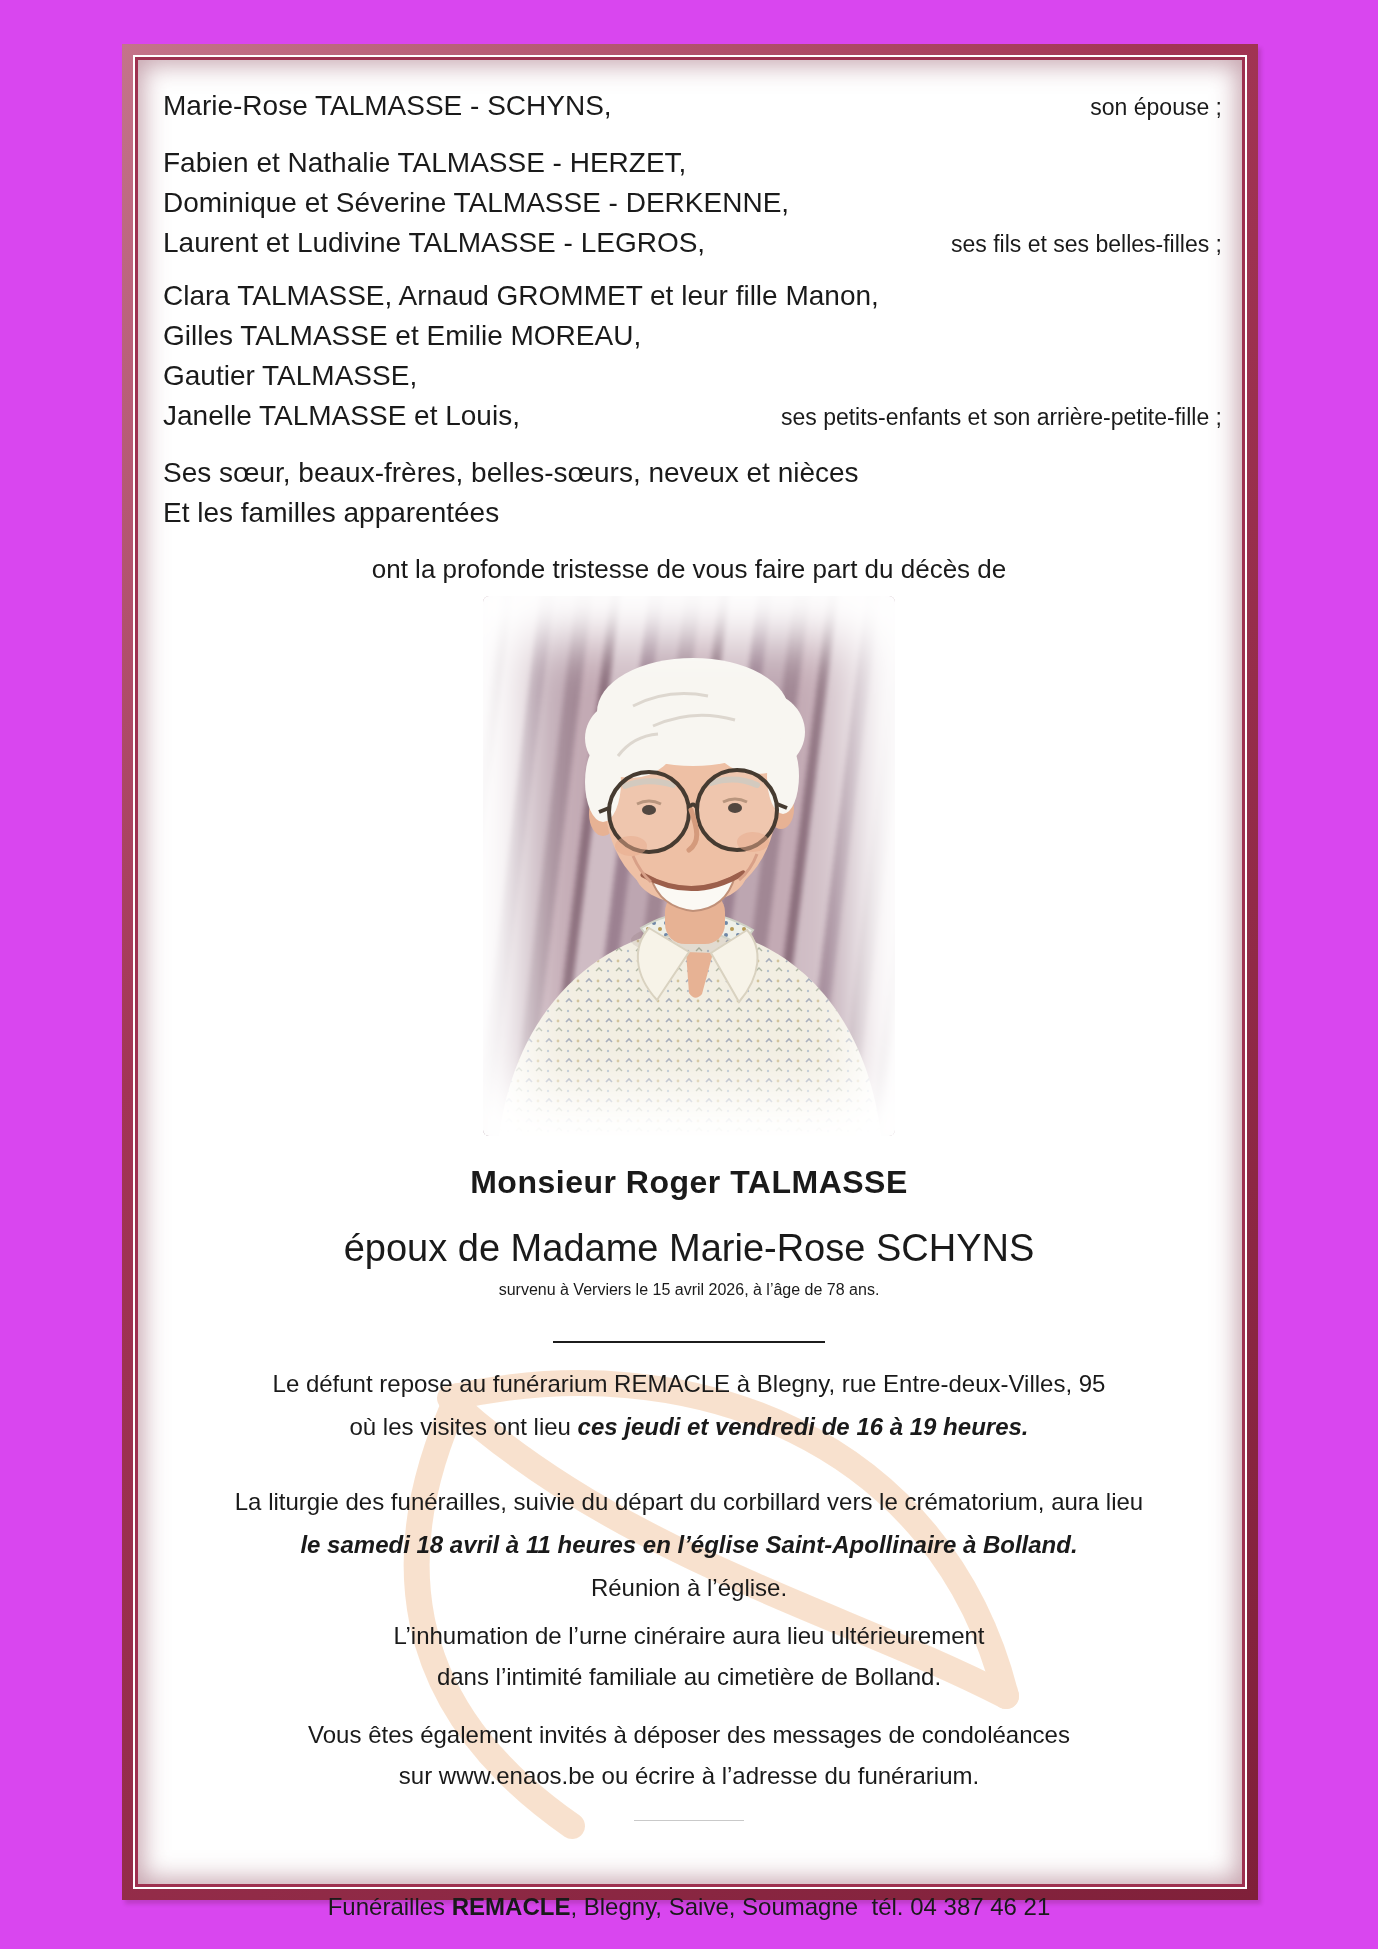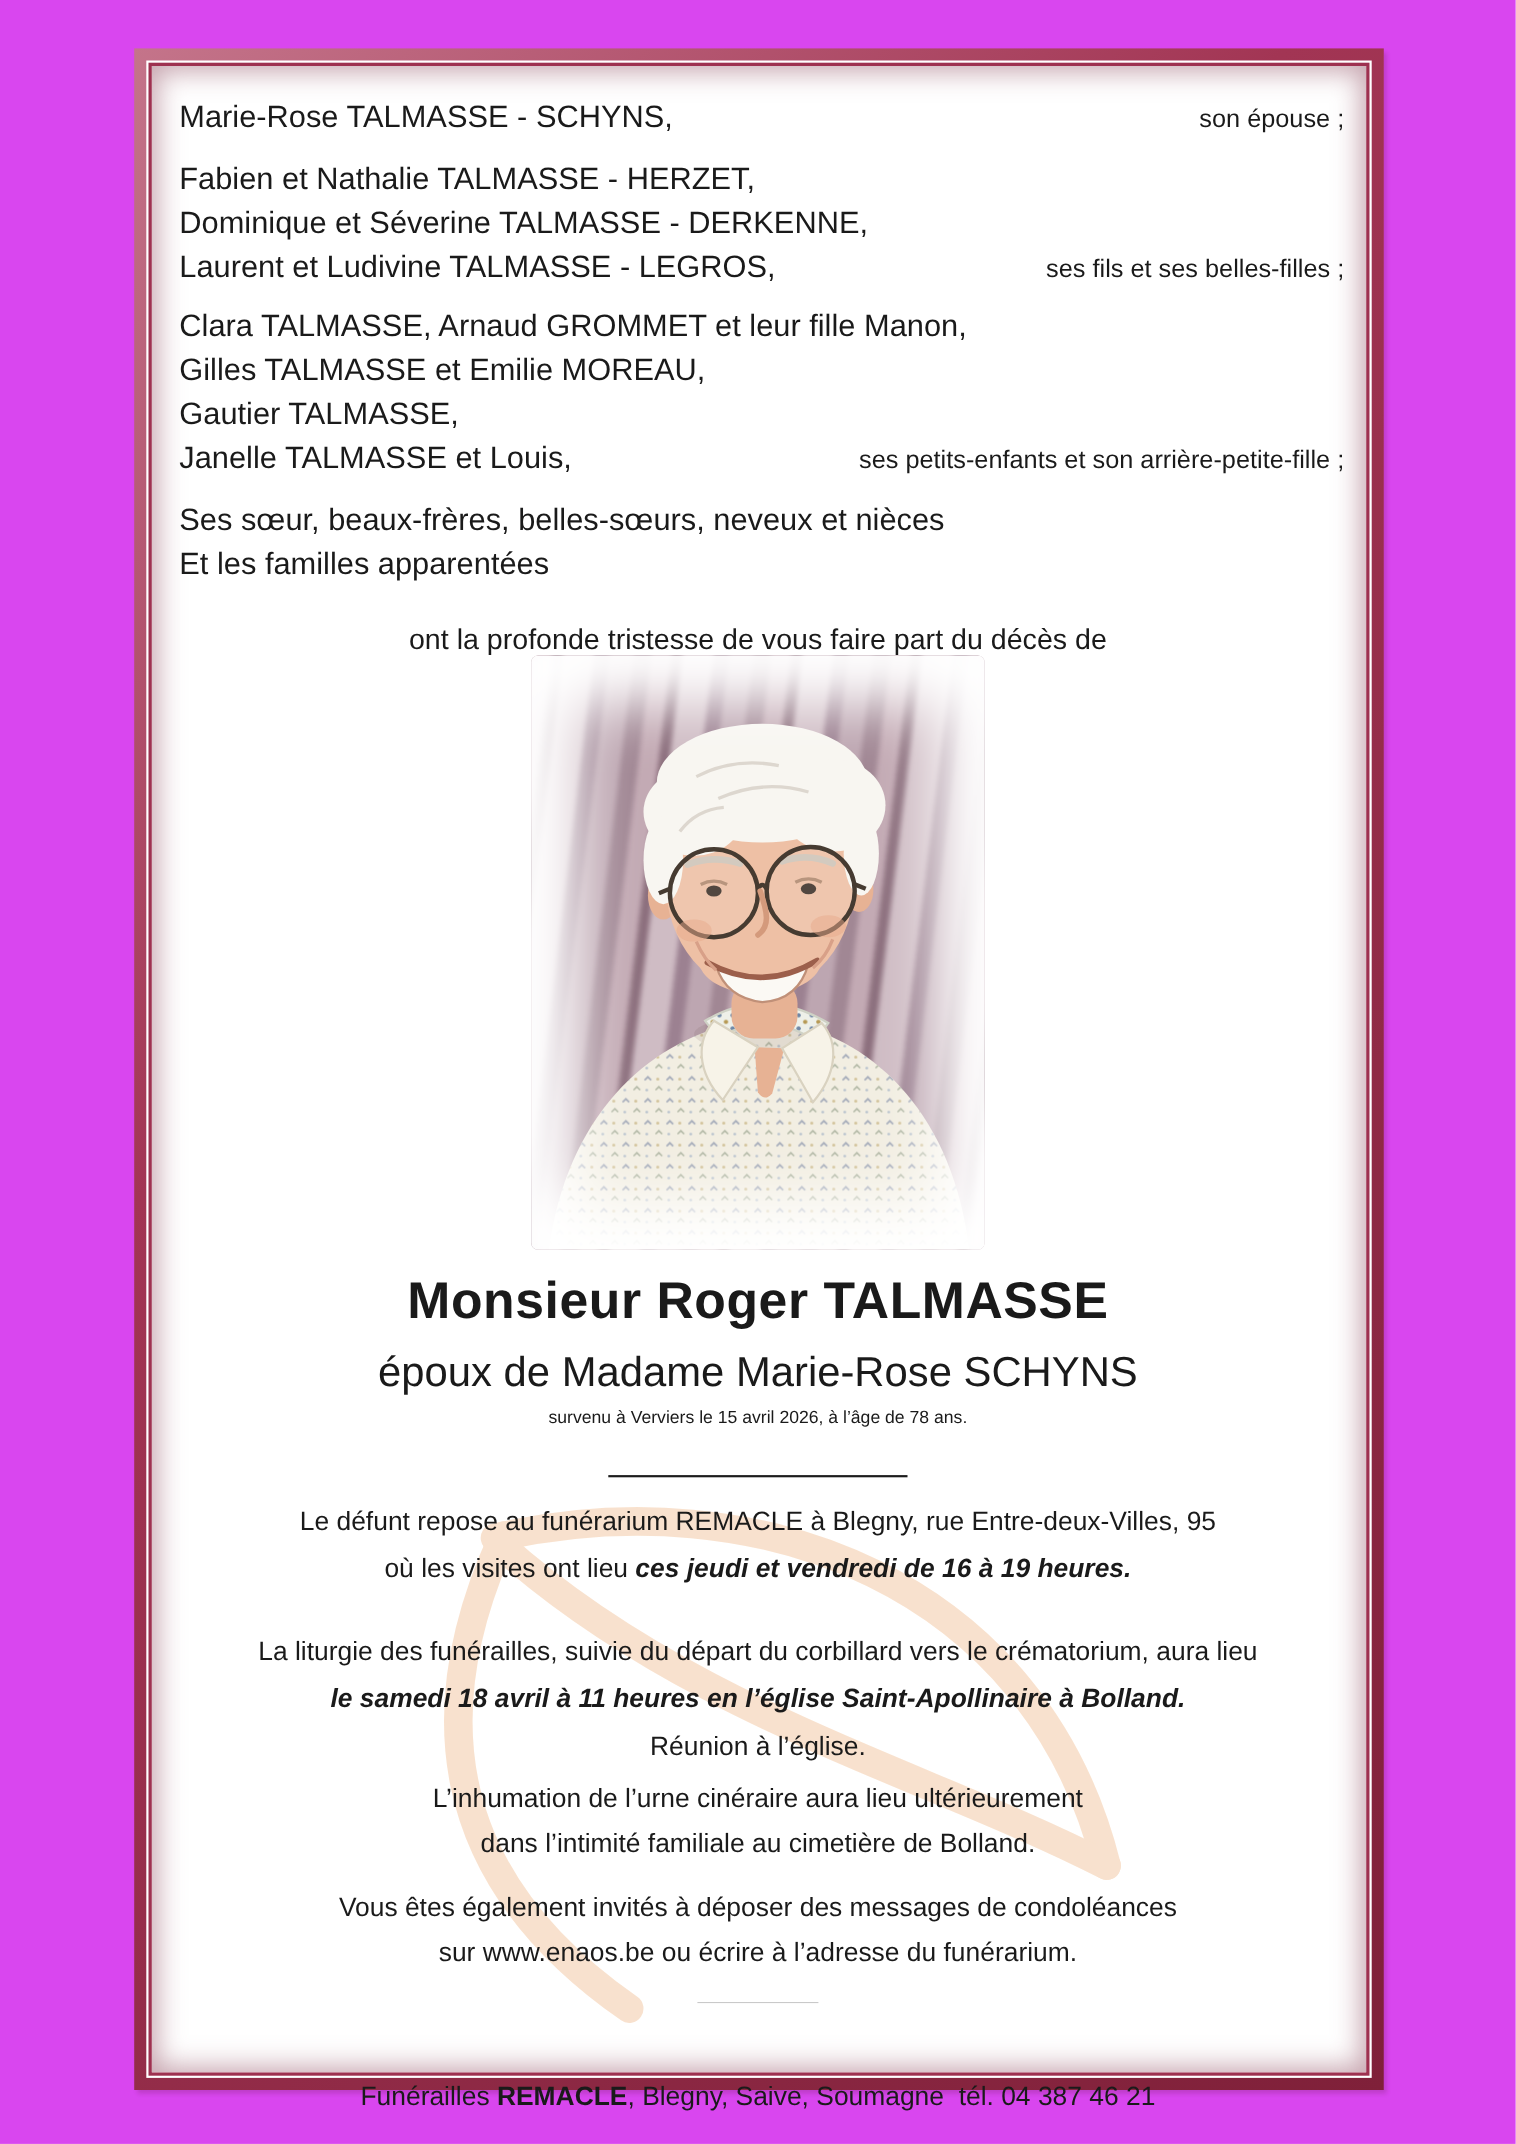--- a/index.html
+++ b/index.html
@@ -25,22 +25,22 @@
 
   
   .watermark{position:absolute;left:300px;top:1368px;width:760px;height:500px;z-index:2;opacity:0.5;}
 
   
   .txt{position:absolute;z-index:3;}
   .fam{left:163px;width:1059px;font-size:28px;}
   .fam-row{display:flex;justify-content:space-between;align-items:baseline;line-height:40px;height:40px;white-space:nowrap;}
   .relation{font-size:23px;text-align:center;}
   .centerblock{left:139px;width:1100px;text-align:center;white-space:nowrap;}
-  .announce{font-size:26px;line-height:40px;margin-top:12px;}
-  .deceased-name{font-size:47px;font-weight:700;line-height:56px;letter-spacing:0.5px;}
+  .announce{font-size:26px;line-height:40px;}
+  .deceased-name{font-size:32px;font-weight:700;line-height:56px;letter-spacing:0.5px;}
   .spouse{font-size:38px;line-height:48px;}
   .death{font-size:16px;line-height:36px;}
   .cline{font-size:24px;line-height:36px;}
   .cline b{font-weight:700;font-style:italic;}
   .sep1{left:139px;width:1100px;}
   .sep1 .bar{width:272px;margin:0 auto;border-top:2px solid #1c1c1c;}
   .sep2{left:139px;width:1100px;}
   .sep2 .bar{width:110px;margin:0 auto;border-top:1px solid #c9c9c9;}
   .footerline{font-size:24px;line-height:34px;}
   .footerline b{font-weight:700;}

